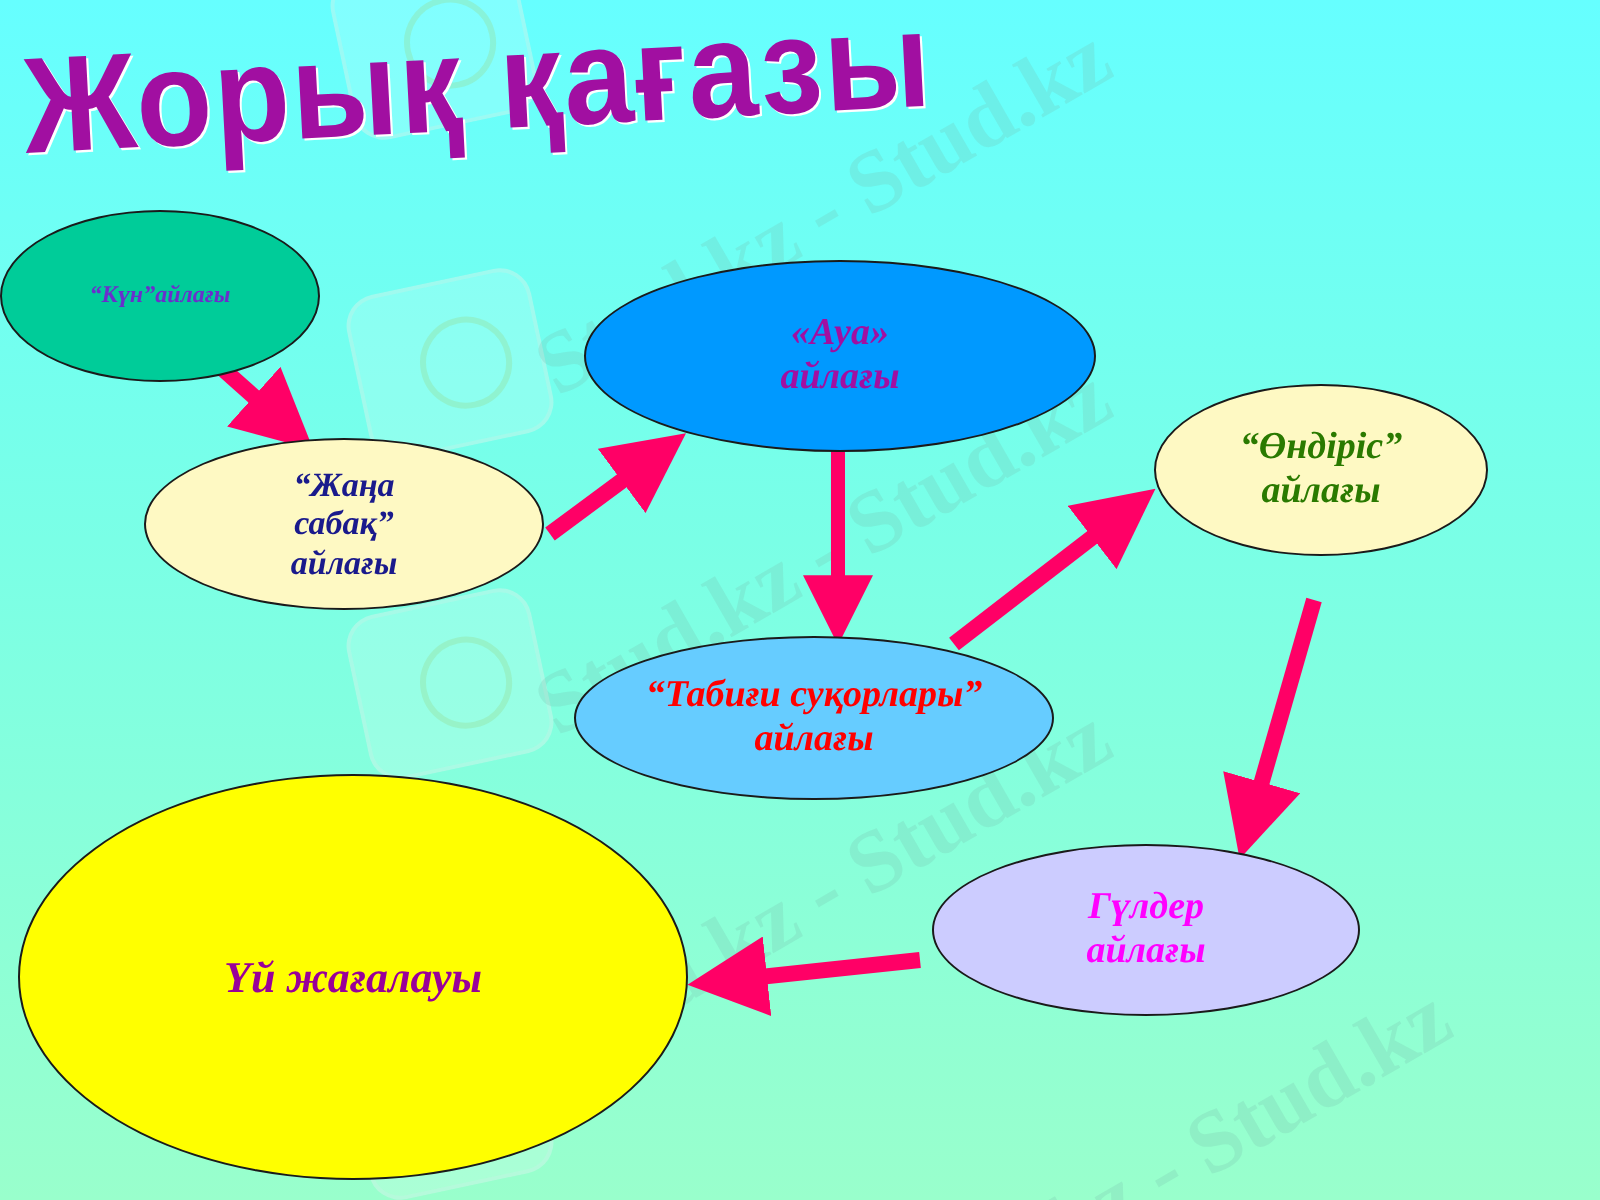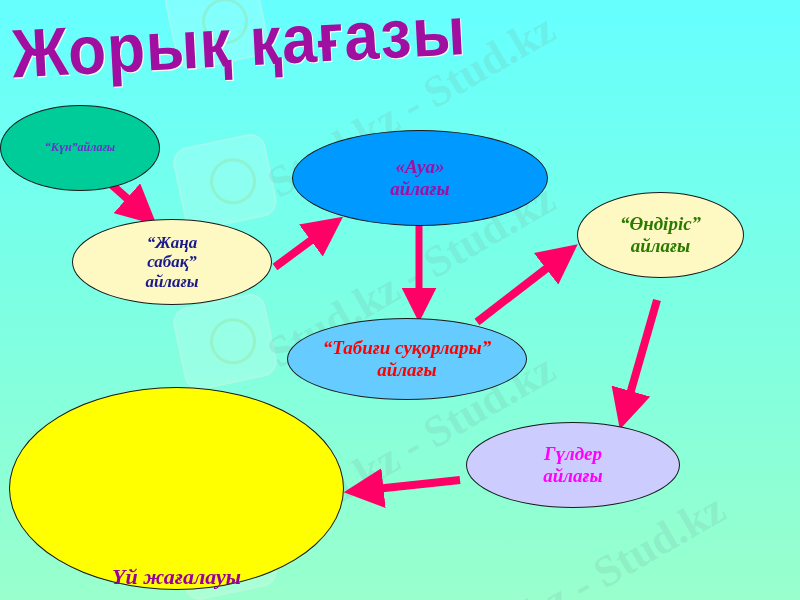--- a/index.html
+++ b/index.html
@@ -88,15 +88,15 @@
 <div class="node" style="left:287px; top:318px; width:240px; height:82px; background:#66ccff; color:#ff0000; font-size:19px;">
   <span>“Табиғи суқорлары”
 айлағы</span>
 </div>
 
 <div class="node" style="left:466px; top:422px; width:214px; height:86px; background:#ccccff; color:#ff00ff; font-size:19px;">
   <span>Гүлдер
 айлағы</span>
 </div>
 
-<div class="node" style="left:9px; top:387px; width:335px; height:203px; background:#ffff00; color:#990099; font-size:22px;align-items:flex-end;">
+<div class="node" style="left:9px; top:387px; width:335px; height:203px; background:#ffff00; color:#990099; font-size:22px;">
   <span>Үй жағалауы</span>
 </div>
 
 </body></html>

